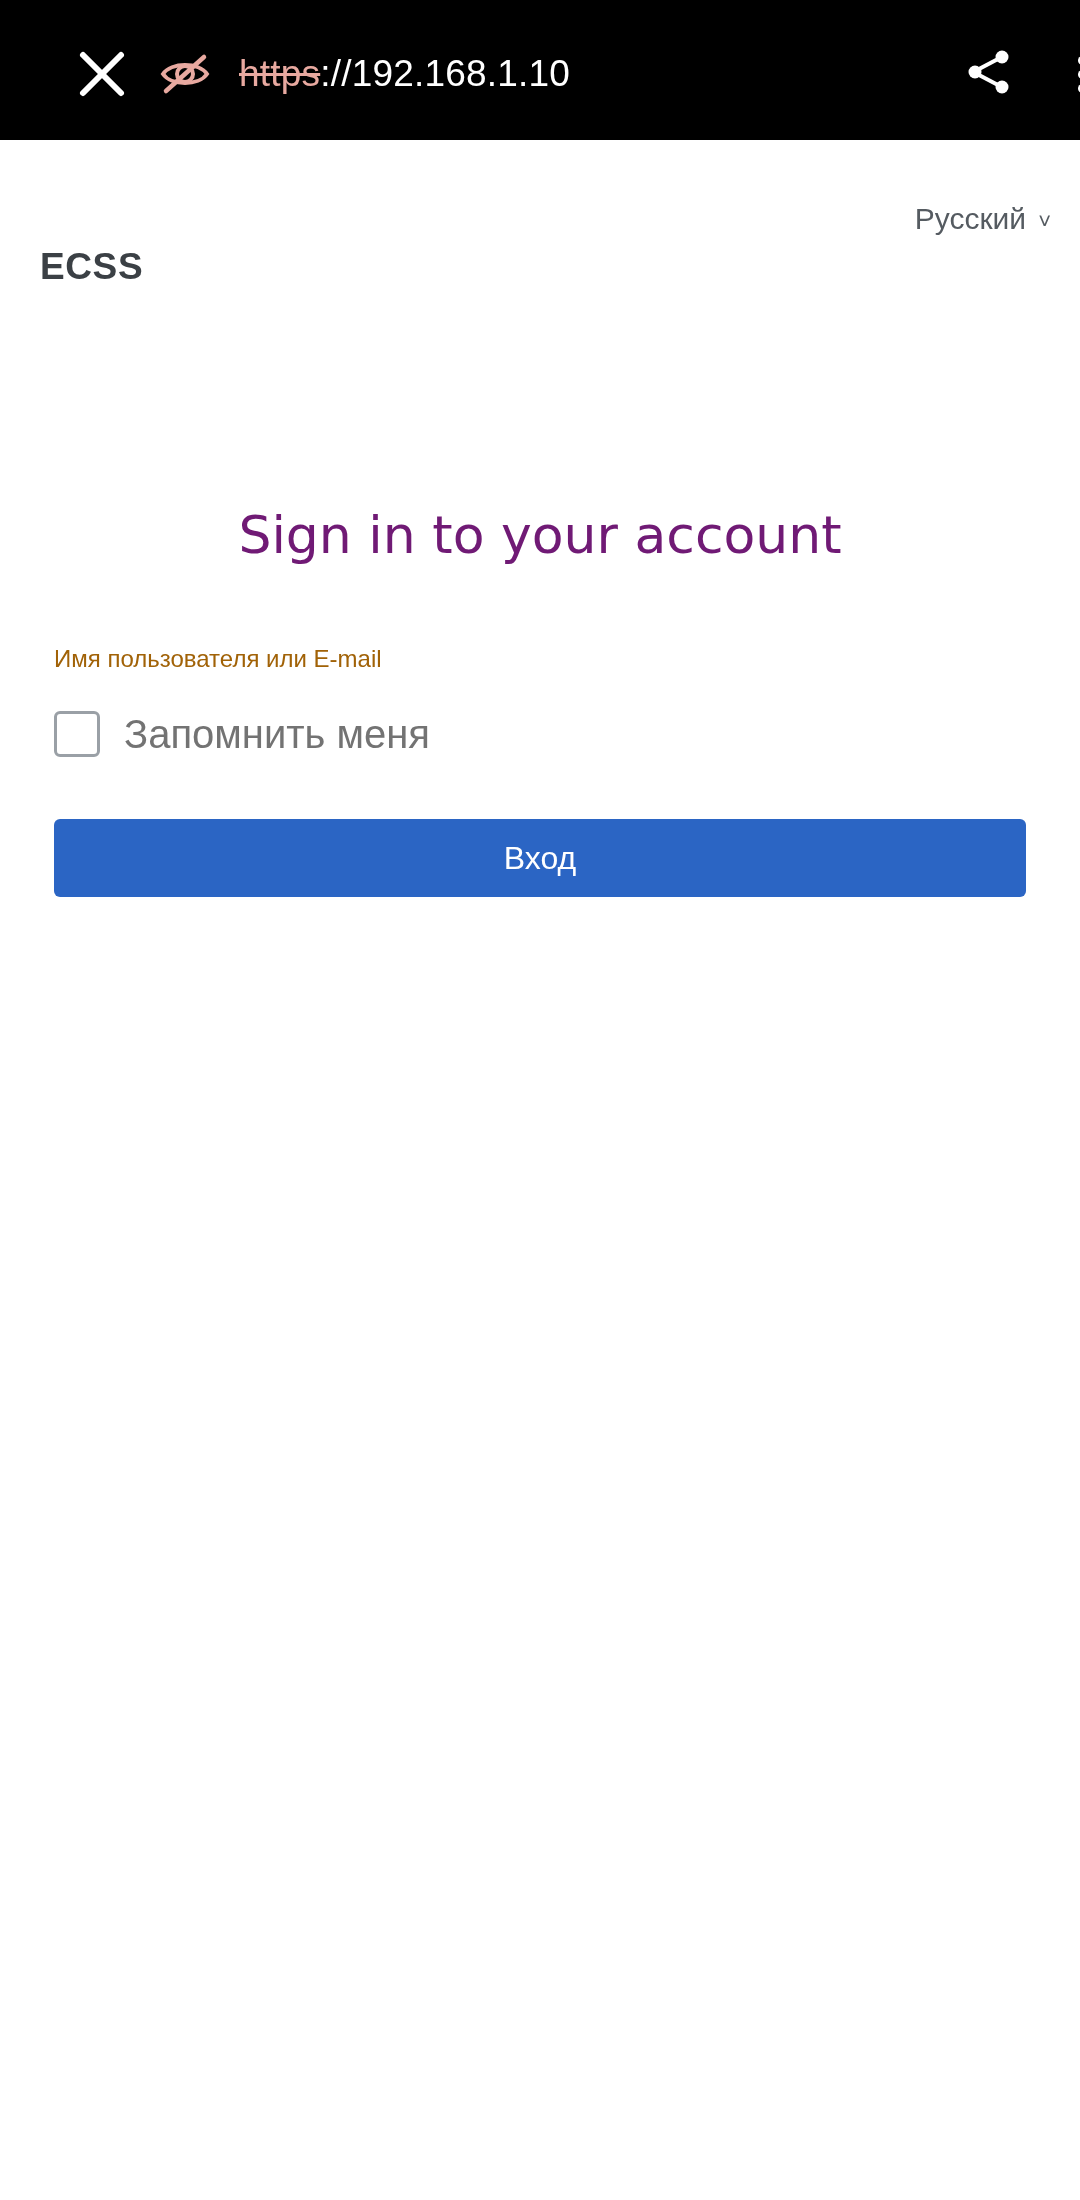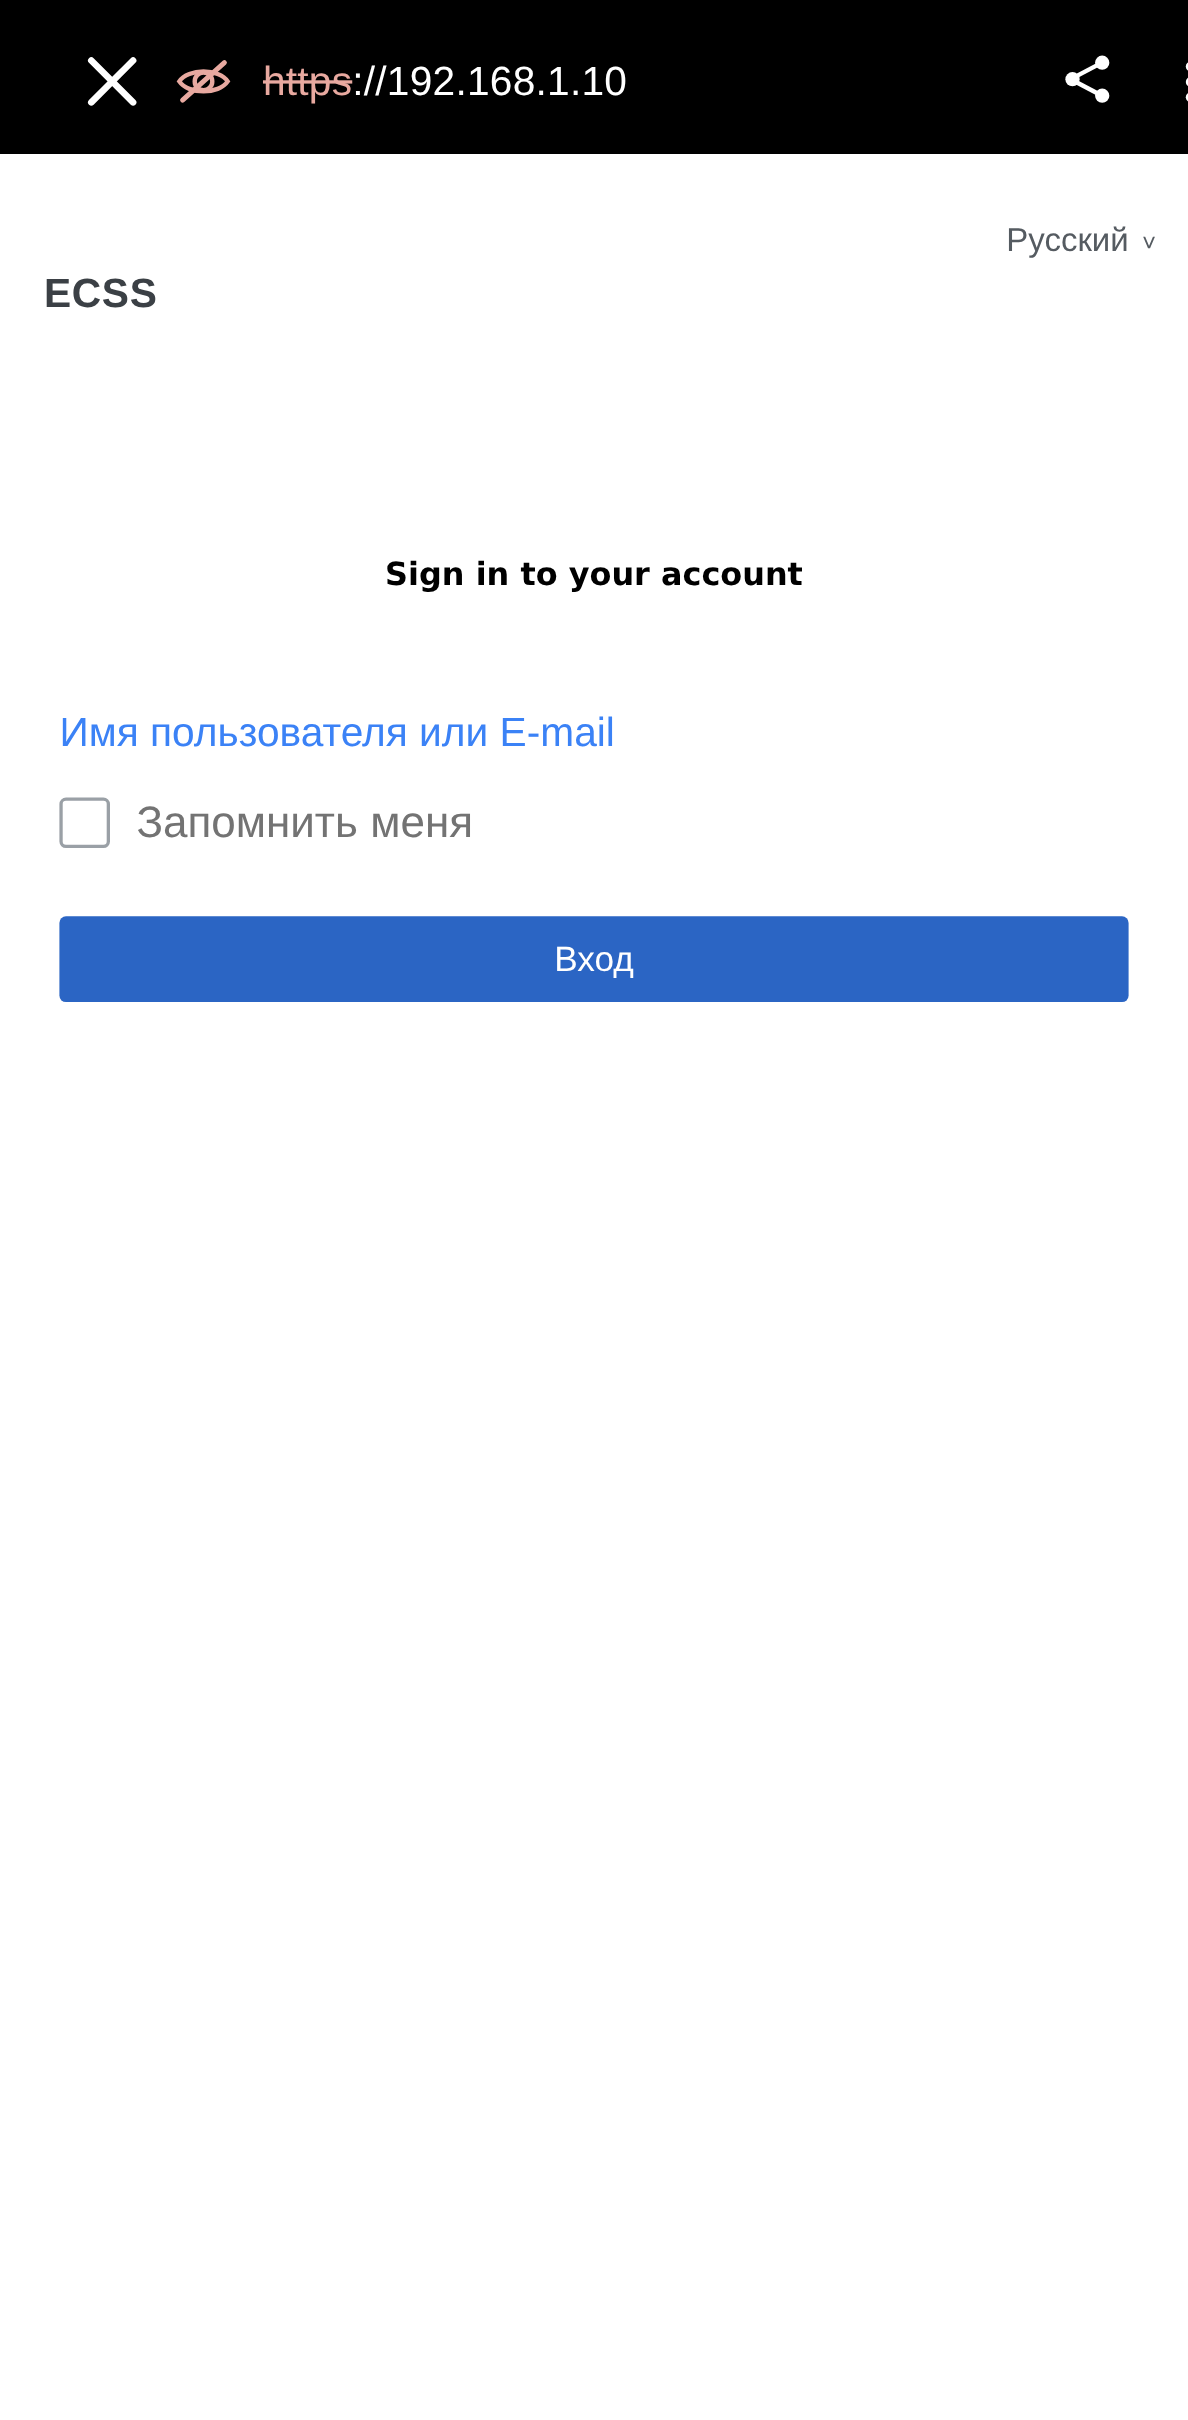--- a/index.html
+++ b/index.html
@@ -124,35 +124,35 @@
     color: #3b4045;
     letter-spacing: 0.6px;
   }
 
   .headline {
     position: absolute;
     top: 365px;
     left: 0;
     width: 1080px;
     text-align: center;
-    font-size: 29px;
-    color: #000000;
+    font-size: 52px;
+    color: #701a75;
     font-family: "DejaVu Sans", sans-serif;
-    font-weight: 700;
+    font-weight: 400;
   }
 
   .form {
     position: absolute;
     top: 505px;
     left: 54px;
     width: 972px;
   }
   .field-label {
-    font-size: 37px;
-    color: #3b82f6;
+    font-size: 24px;
+    color: #a16207;
     margin-bottom: 17px;
     display: block;
   }
   .text-input {
     box-sizing: border-box;
     width: 972px;
     height: 76px;
     border: 4px solid #111111;
     border-radius: 8px;
     background: #ffffff;

